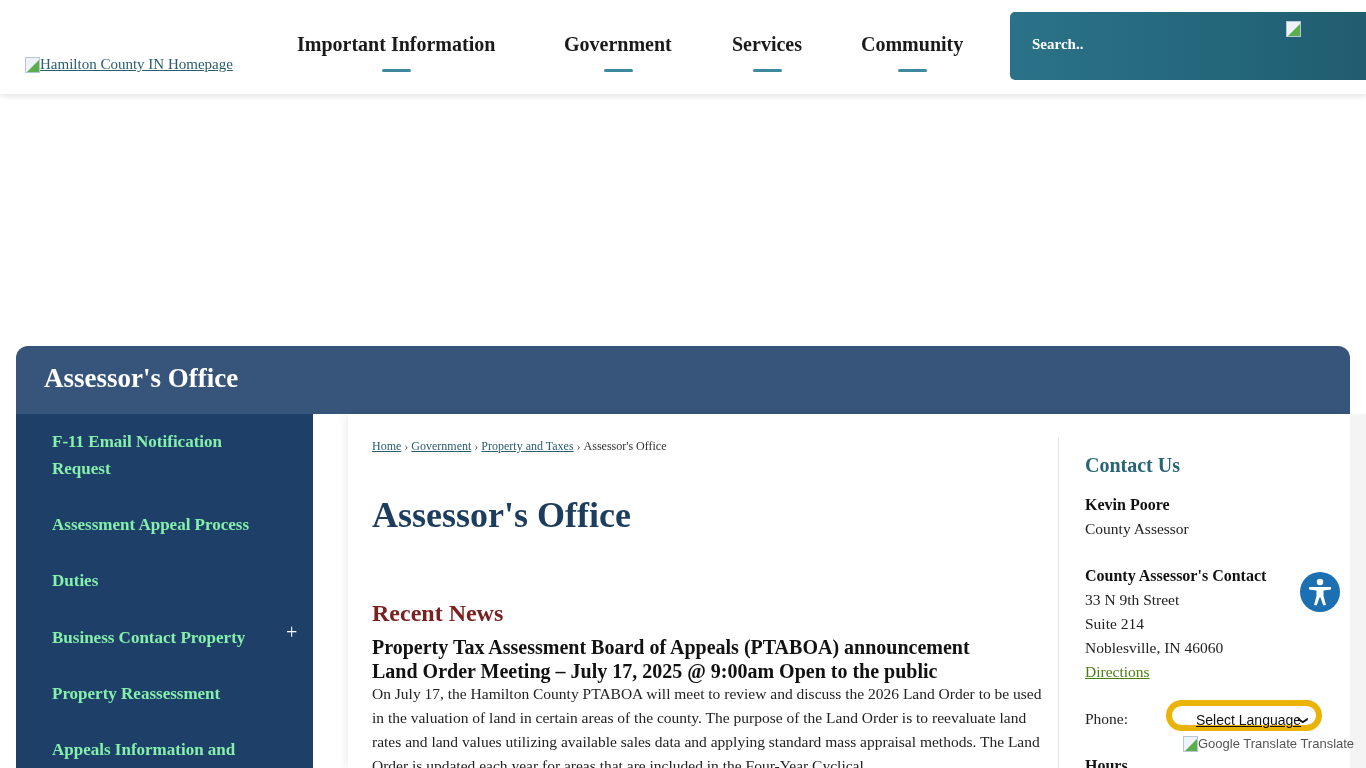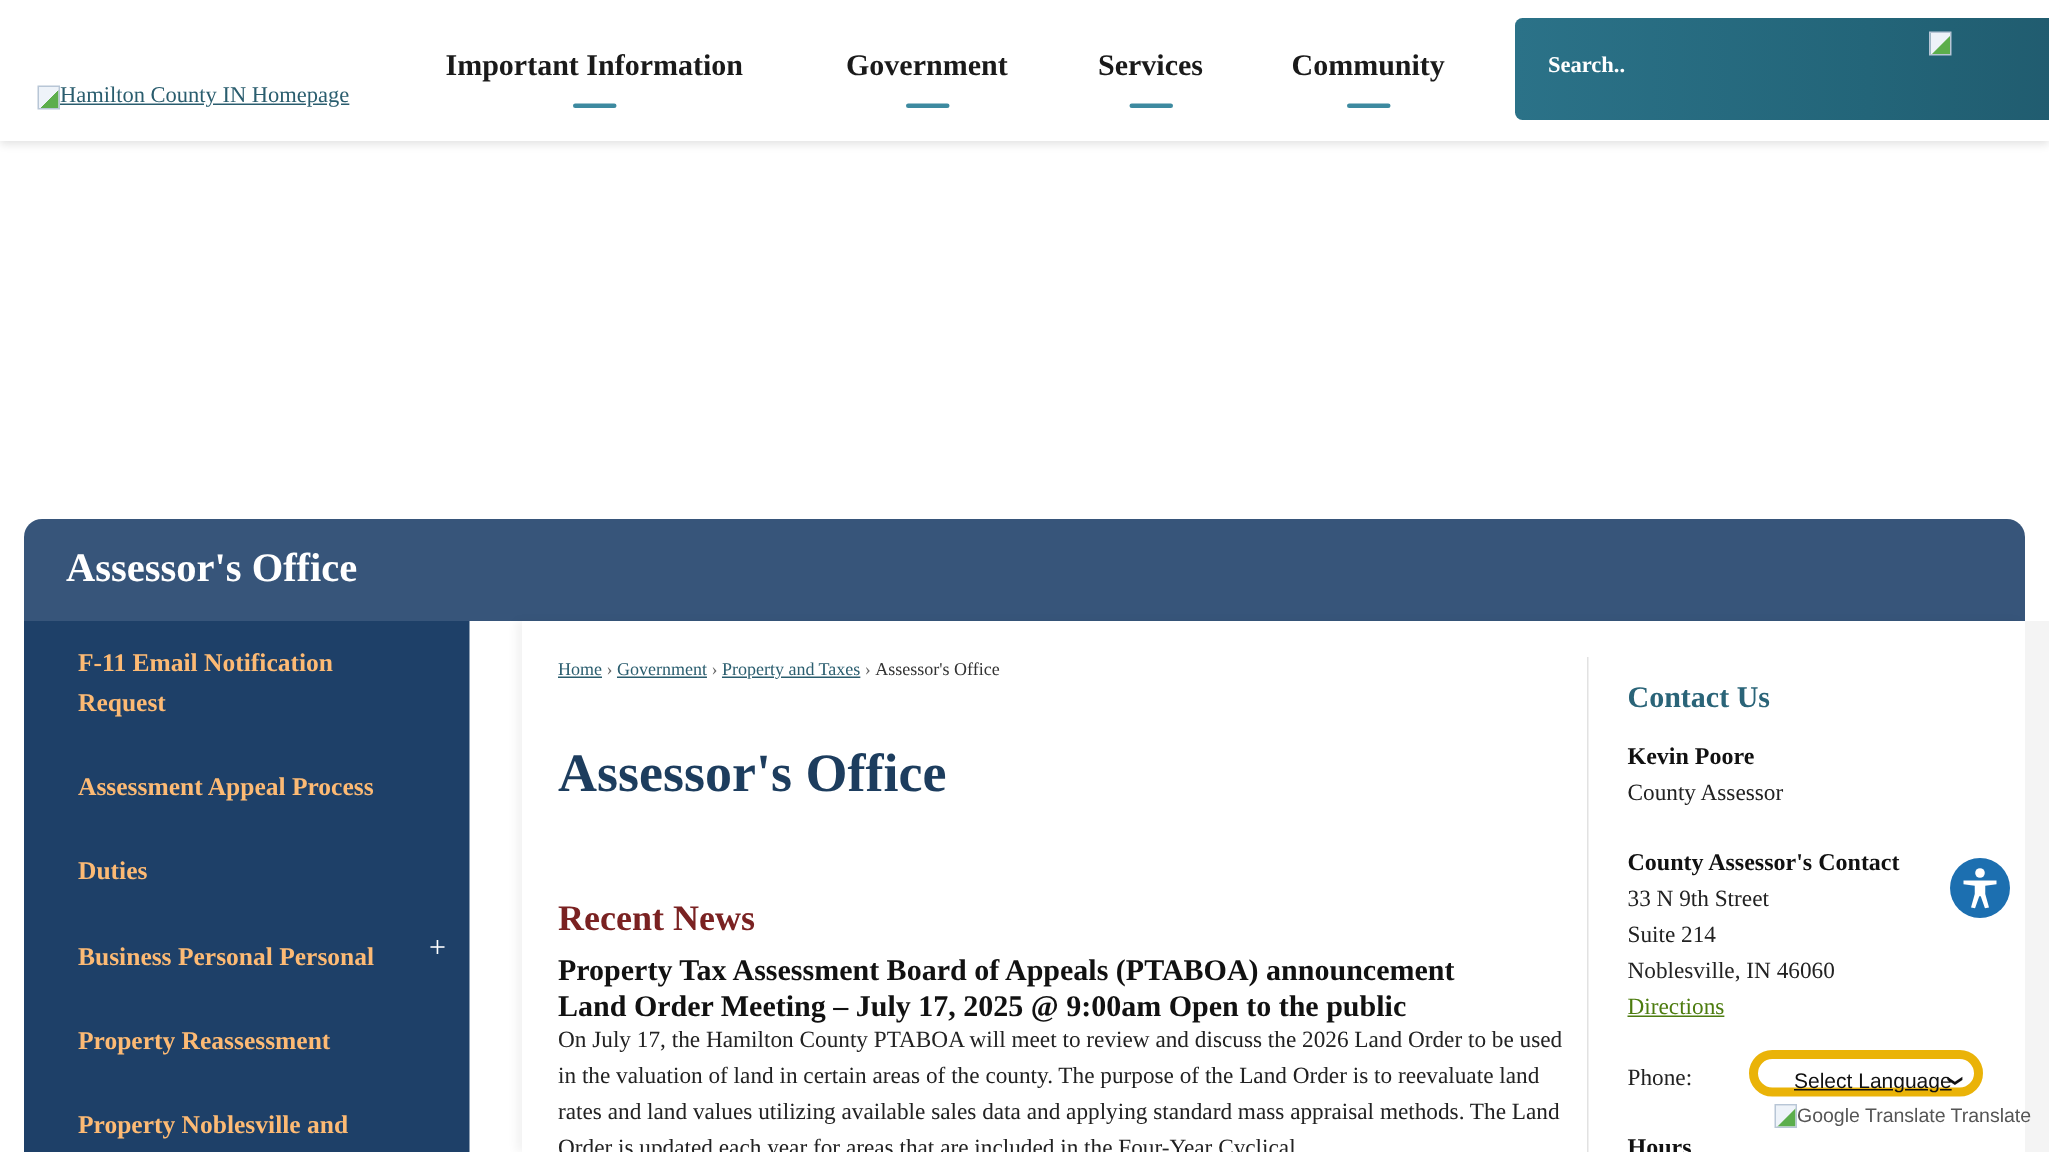--- a/index.html
+++ b/index.html
@@ -18,21 +18,21 @@
   .search-input { position: absolute; left: 22px; top: 24px; width: 240px; background: transparent; border: none; outline: none; color: #fff; font-family: "Liberation Serif", serif; font-weight: bold; font-size: 15px; }
   .search-input::placeholder { color: #fff; opacity: 1; }
   .search-btn { position: absolute; left: 275px; top: 8px; width: 20px; height: 20px; cursor: pointer; }
 
   
   .title-bar { position: absolute; left: 16px; top: 346px; width: 1334px; height: 68px; background: #37557a; border-radius: 12px 12px 0 0; }
   .title-bar h1 { position: absolute; left: 28px; top: 17px; color: #fff; font-size: 27px; font-weight: bold; }
 
   
   .sidebar { position: absolute; left: 16px; top: 414px; width: 297px; height: 354px; background: #1e4068; }
-  .side-item { position: absolute; left: 36px; width: 220px; color: #fdba74; font-weight: bold; font-size: 17px; line-height: 27px; cursor: pointer; }
+  .side-item { position: absolute; left: 36px; width: 220px; color: #86efac; font-weight: bold; font-size: 17px; line-height: 27px; cursor: pointer; }
   .side-plus { position: absolute; left: 270px; color: #fff; font-size: 20px; cursor: pointer; }
 
   
   .content { position: absolute; left: 348px; top: 414px; width: 1002px; height: 354px; background: #fff; box-shadow: -4px 0 6px rgba(0,0,0,0.05); }
   .breadcrumb { position: absolute; left: 24px; top: 25px; font-size: 12px; color: #333; white-space: nowrap; }
   .breadcrumb a { color: #2a5d6e; text-decoration: underline; cursor: pointer; }
   .breadcrumb .sep { margin: 0 3px; color: #666; }
   .page-title { position: absolute; left: 24px; top: 80px; font-size: 36px; font-weight: bold; color: #1d3d5e; }
   .news-heading { position: absolute; left: 24px; top: 186px; font-size: 24px; font-weight: bold; color: #7a2222; }
   .news-line { position: absolute; left: 24px; font-size: 20px; font-weight: bold; color: #111; white-space: nowrap; }
@@ -91,24 +91,24 @@
 </div>
 
 <div class="title-bar">
   <h1>Assessor's Office</h1>
 </div>
 
 <div class="sidebar">
   <div class="side-item" style="top:14px;">F-11 Email Notification Request</div>
   <div class="side-item" style="top:97px; width:250px;">Assessment Appeal Process</div>
   <div class="side-item" style="top:153px;">Duties</div>
-  <div class="side-item" style="top:210px; width:230px;">Business Personal Personal</div>
+  <div class="side-item" style="top:210px; width:230px;">Business Contact Property</div>
   <span class="side-plus" style="top:207px;">+</span>
   <div class="side-item" style="top:266px;">Property Reassessment</div>
-  <div class="side-item" style="top:322px; width:250px;">Property Noblesville and</div>
+  <div class="side-item" style="top:322px; width:250px;">Appeals Information and</div>
 </div>
 
 <div class="content">
   <div class="breadcrumb">
     <a>Home</a><span class="sep">›</span><a>Government</a><span class="sep">›</span><a>Property and Taxes</a><span class="sep">›</span><span>Assessor's Office</span>
   </div>
 
   <h2 class="page-title">Assessor's Office</h2>
 
   <h3 class="news-heading">Recent News</h3>

